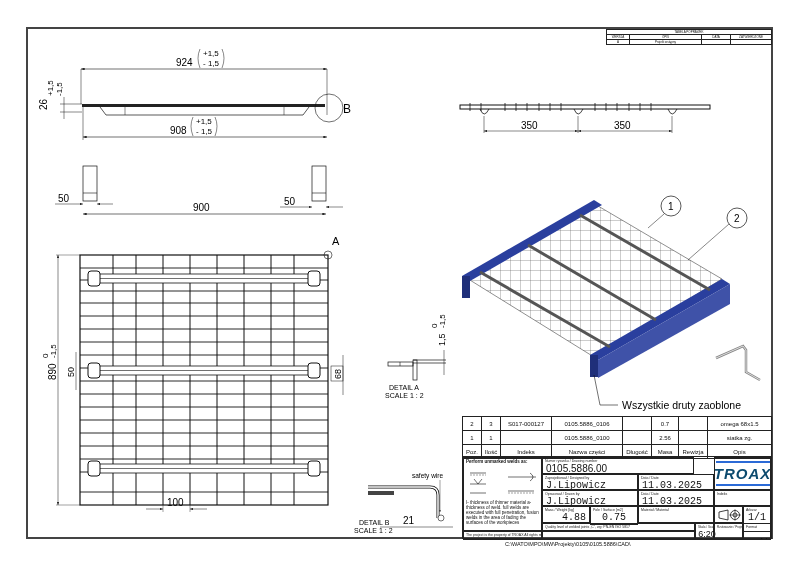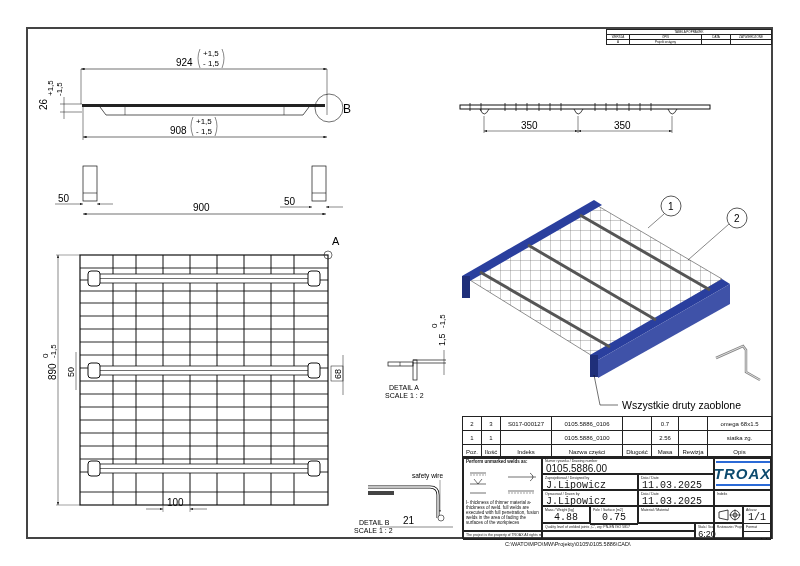--- a/index.html
+++ b/index.html
@@ -314,21 +314,21 @@
       <line x1="6" y1="28" x2="22" y2="28" stroke="#111" stroke-width="0.6"></line>
       <line x1="44" y1="26" x2="70" y2="26" stroke="#111" stroke-width="0.6"></line>
       <line x1="44" y1="28" x2="70" y2="28" stroke="#111" stroke-width="0.4" stroke-dasharray="2,1"></line>
     </svg>
     <div class="notes">I- thickness of thinner material a- thickness of weld. full welds are executed with full penetration, fusion welds in the area of fading the surfaces of the workpieces</div>
   </div>
   <div class="cell" style="left:0;top:74px;width:79px;height:9px;">
     <div class="lbl" style="text-align:center">The project is the property of TROAX All rights reserved</div>
   </div>
 
-  <div class="cell" style="left:79px;top:0;width:172px;height:17px;">
+  <div class="cell" style="left:79px;top:0;width:152px;height:17px;">
     <div class="lbl">Numer rysunku / Drawing number</div>
     <div class="val">0105.5886.00</div>
   </div>
 
   <div class="cell" style="left:79px;top:17px;width:96px;height:16px;">
     <div class="lbl">Zaprojektował / Designed by</div>
     <div class="val-sm">J.Lipowicz</div>
   </div>
   <div class="cell" style="left:175px;top:17px;width:76px;height:16px;">
     <div class="lbl">Data / Date</div>
@@ -339,21 +339,21 @@
     <div class="lbl">Opracował / Drawn by</div>
     <div class="val-sm">J.Lipowicz</div>
   </div>
   <div class="cell" style="left:175px;top:33px;width:76px;height:16px;">
     <div class="lbl">Data / Date</div>
     <div class="val-sm">11.03.2025</div>
   </div>
 
   <div class="cell" style="left:79px;top:49px;width:48px;height:17px;">
     <div class="lbl">Masa / Weight [kg]</div>
-    <div class="val-sm" style="text-align:center">4.88</div>
+    <div class="val-sm" style="text-align:right">4.88</div>
   </div>
   <div class="cell" style="left:127px;top:49px;width:48px;height:19px;">
     <div class="lbl">Pole / Surface [m2]</div>
     <div class="val-sm" style="text-align:center">0.75</div>
   </div>
   <div class="cell" style="left:175px;top:49px;width:76px;height:17px;">
     <div class="lbl">Materiał / Material</div>
     <div class="val-sm"></div>
   </div>
 

